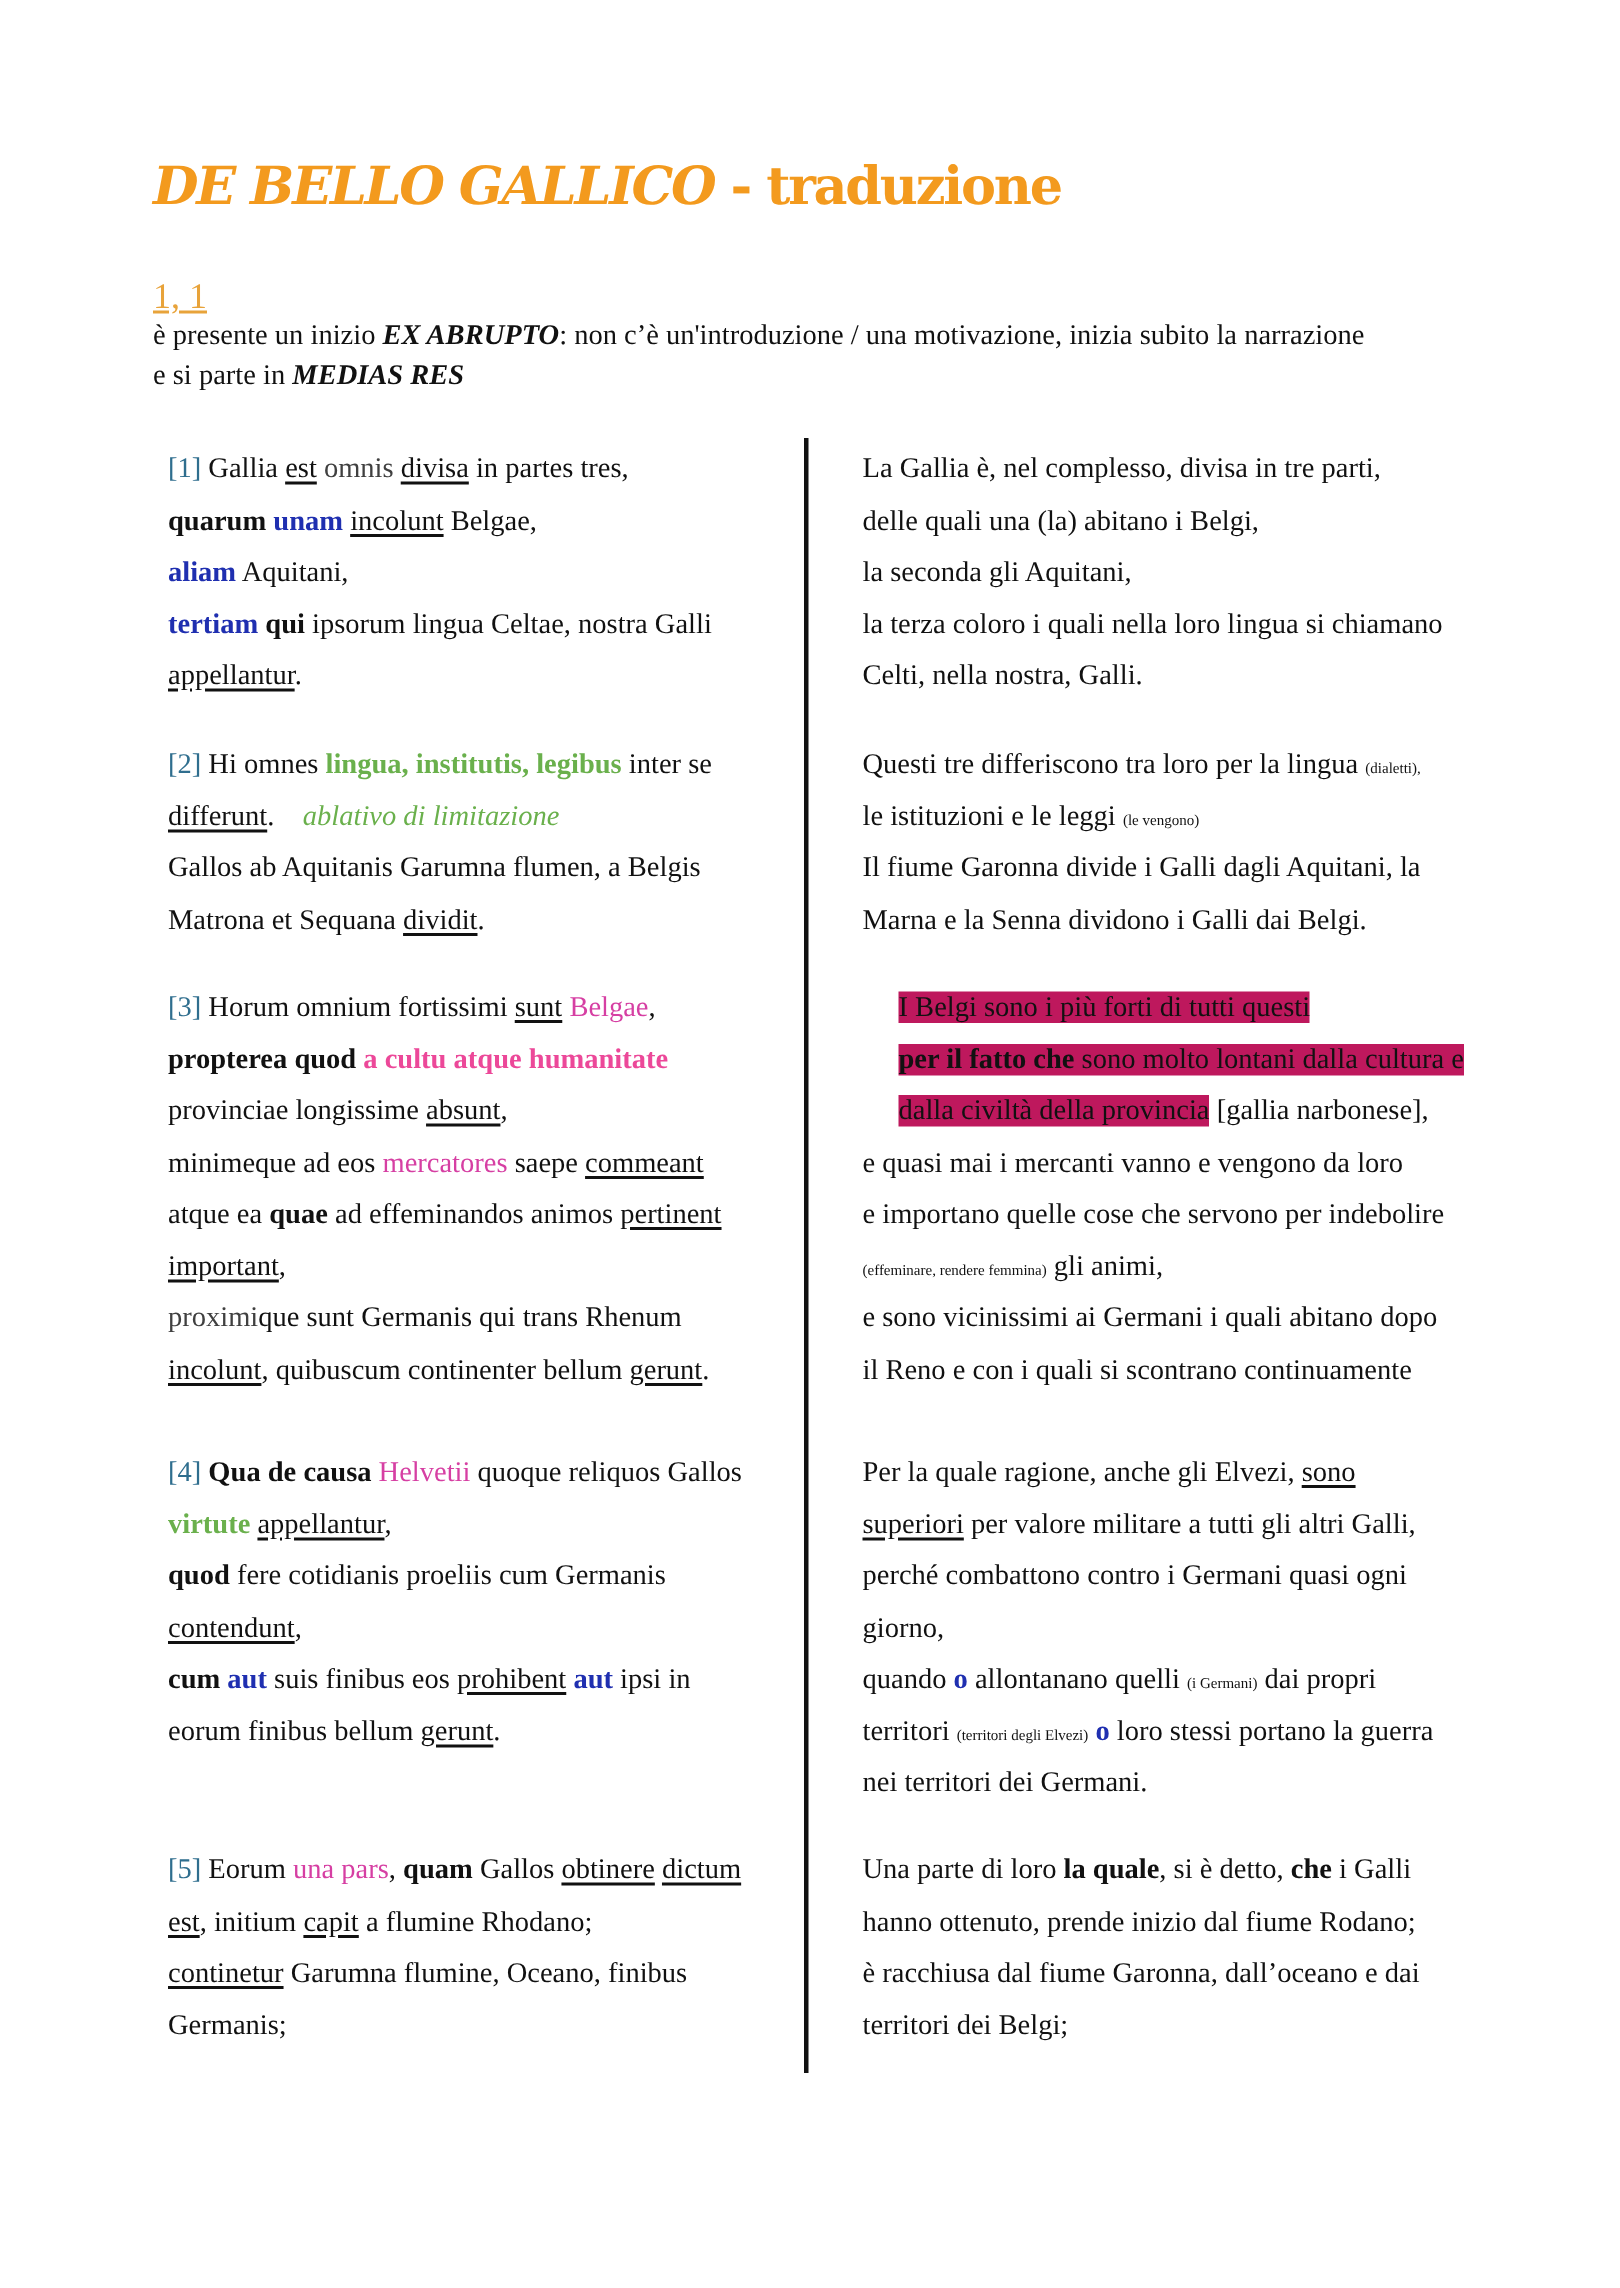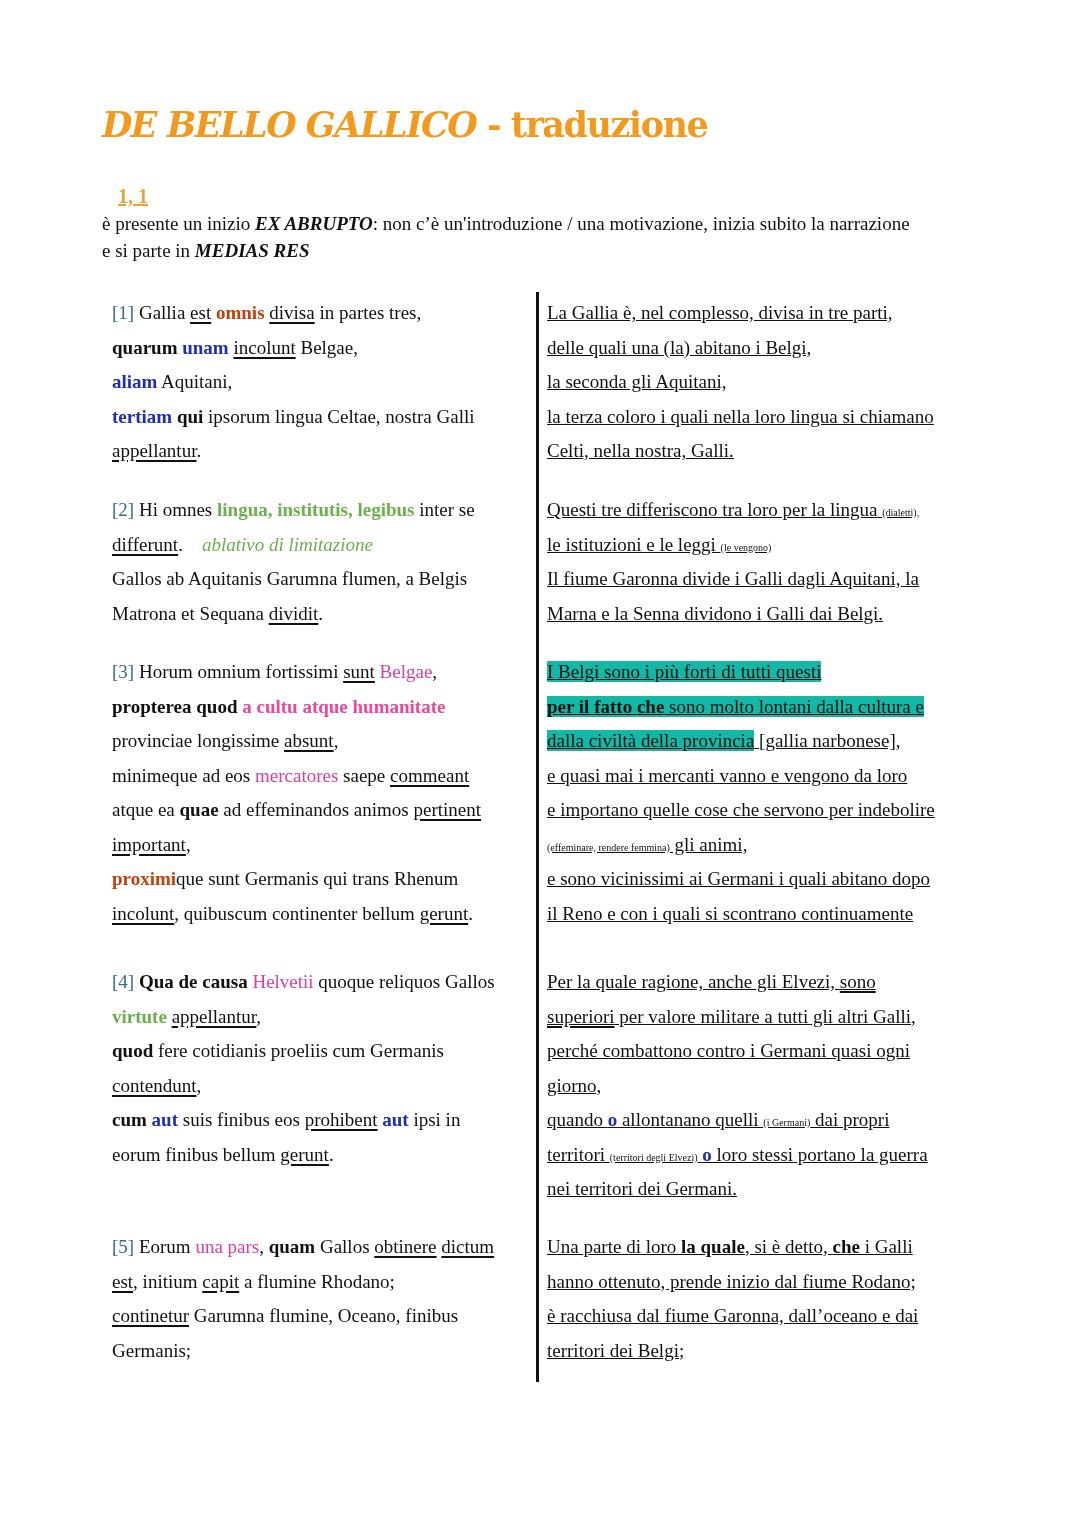--- a/index.html
+++ b/index.html
@@ -2,40 +2,40 @@
 <html><head>
 <meta charset="utf-8">
 <style>
   html, body { margin: 0; padding: 0; background: #ffffff; }
   body { width: 1080px; height: 1525px; position: relative; overflow: hidden;
          font-family: "Liberation Serif", "DejaVu Serif", serif; color: #111; }
   .title { position: absolute; left: 102px; top: 104px; margin: 0;
            font-family: "DejaVu Serif", "Liberation Serif", serif;
            font-size: 35px; font-weight: bold; color: #f39a1e; letter-spacing: -1.5px; white-space: nowrap; }
   .title .it { font-style: italic; }
-  .section-num { position: absolute; left: 118px; top: 185px; font-size: 20px;
-                 color: #e8a33a; text-decoration: underline; font-weight: bold; }
+  .section-num { position: absolute; left: 102px; top: 185px; font-size: 24px;
+                 color: #e8a33a; text-decoration: underline; }
   .intro { position: absolute; left: 102px; top: 210px; width: 880px;
            font-size: 19px; line-height: 27px; }
   .intro b { font-style: italic; font-weight: bold; }
   .divider { position: absolute; left: 536px; top: 292px; width: 3px; height: 1090px; background: #111; }
   .col { position: absolute; font-size: 19px; line-height: 34.5px; white-space: nowrap; }
   .col-left { left: 112px; width: 415px; }
-  .col-right { left: 547px; width: 420px; text-decoration: underline; }
+  .col-right { left: 575px; width: 420px; }
   .line { display: block; height: 34.5px; }
   .u { text-decoration: underline; text-decoration-thickness: 2px; text-underline-offset: 3px; }
   .b { font-weight: bold; }
   .num { color: #2f6e8e; }
-  .red { color: #c2410c; font-weight: bold; text-align: right; }
+  .red { color: #404040; font-weight: normal; text-align: right; }
   .blue { color: #1f2fb0; font-weight: bold; }
   .green { color: #6ab04c; font-weight: bold; }
   .green-note { color: #6ab04c; font-style: italic; margin-left: 19px; }
   .pink { color: #d63fa3; }
   .orange { color: #ec4899; font-weight: bold; }
-  .hl { background: #14b8a6; }
+  .hl { background: #be185d; margin-left: 24px; }
   .small { font-size: 10px; }
   .blk { position: absolute; }
 </style>
 </head>
 <body>
 
 <h1 class="title"><span class="it">DE BELLO GALLICO</span><span> - traduzione</span></h1>
 
 <div class="section-num">1, 1</div>
 

